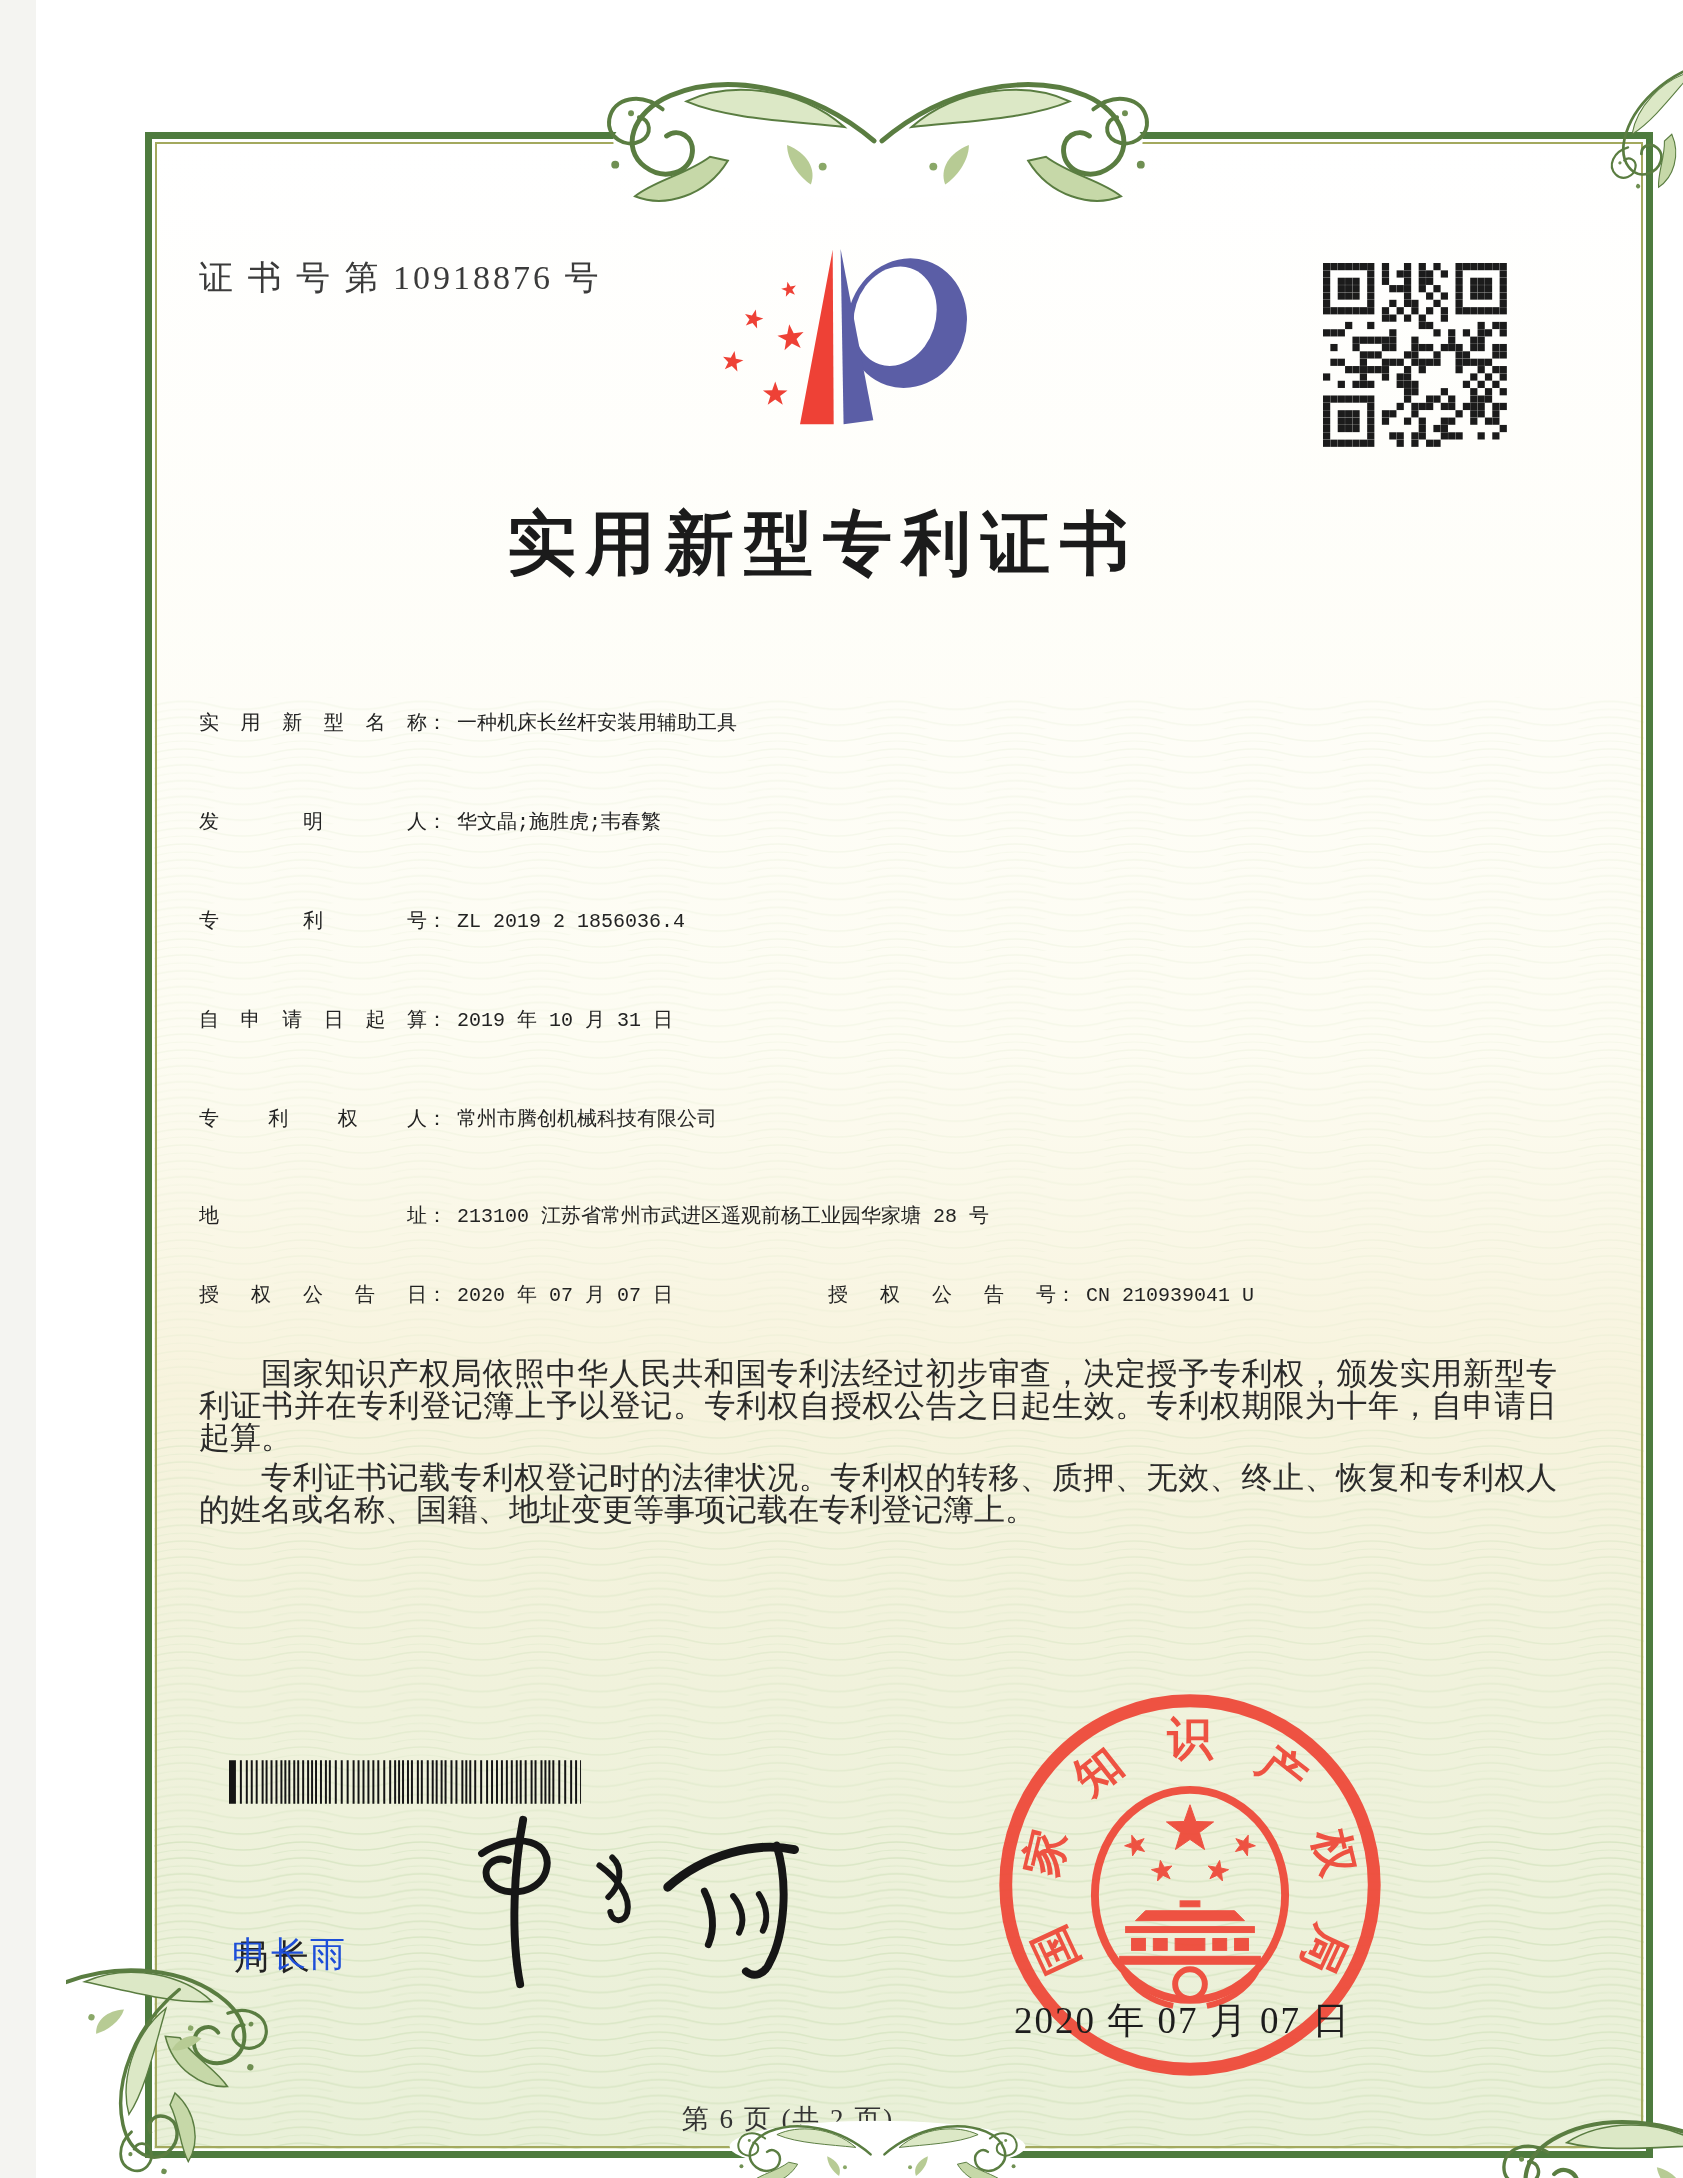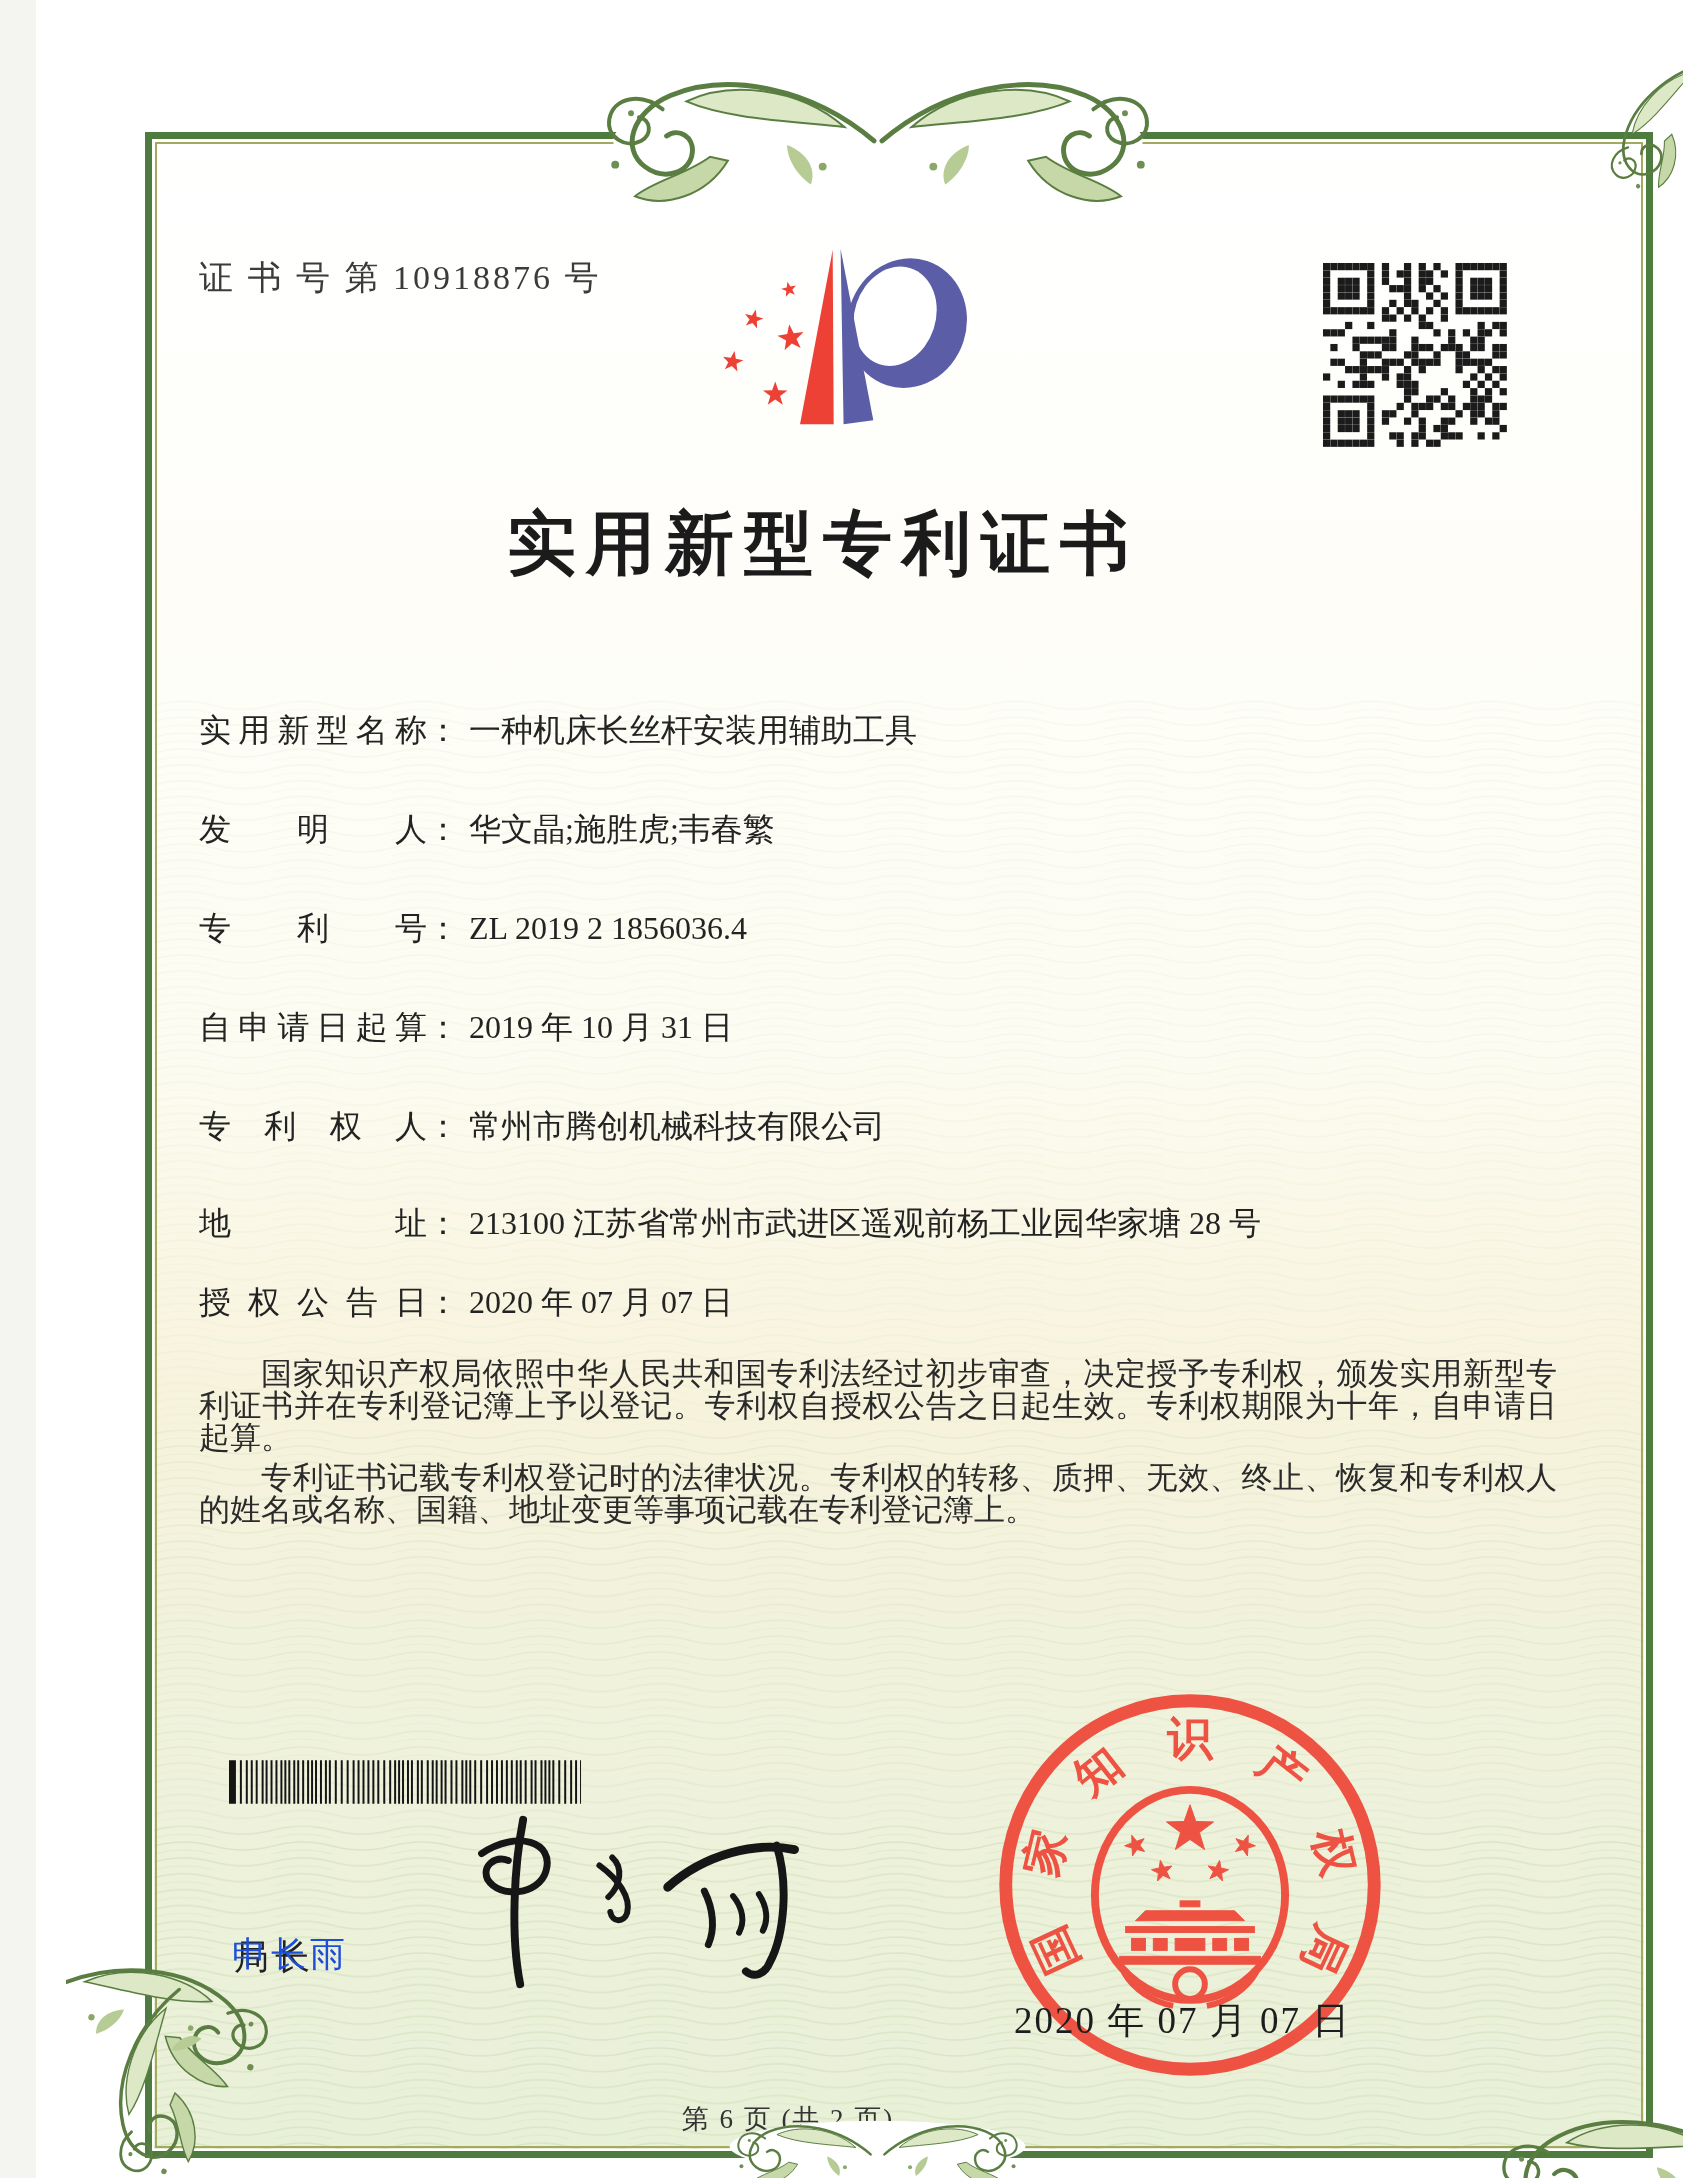--- a/index.html
+++ b/index.html
@@ -11,21 +11,21 @@
   .frame-inner{position:absolute;left:3px;top:3px;right:3px;bottom:3px;border:2px solid #a3a95e;}
   
   .waves{position:absolute;left:118px;top:143px;width:1490px;height:2006px;z-index:0;}
   .content{position:absolute;inset:0;z-index:2;}
   .ornament{position:absolute;z-index:3;pointer-events:none;}
   .cert-number{position:absolute;left:163px;top:255px;font-size:34px;letter-spacing:3px;color:#3b3b3b;white-space:nowrap;}
   .logo{position:absolute;left:661px;top:220px;width:309px;height:238px;}
   .qr{position:absolute;left:1287px;top:263px;width:184px;height:184px;}
   .title{position:absolute;left:99px;top:498px;width:1376px;text-align:center;
          font-size:69px;font-weight:700;letter-spacing:10px;color:#1b1b1b;white-space:nowrap;}
-  .row{position:absolute;left:163px;font-size:32px;white-space:nowrap;color:#232323;}
+  .row{position:absolute;left:163px;font-size:20px;white-space:nowrap;color:#232323;font-family:Liberation Mono, monospace;}
   .row .lbl{display:inline-block;width:228px;text-align:justify;text-align-last:justify;}
   .row .val{margin-left:10px;}
   .r0{top:709px}.r1{top:808px}.r2{top:907px}.r3{top:1006px}.r4{top:1105px}.r5{top:1202px}.r6{top:1281px}
   .row.grant2{left:792px;top:1281px;}
   .paras{position:absolute;left:163px;top:1358px;width:1358px;font-size:31px;line-height:32px;
          text-align:justify;color:#2a2a2a;}
   .paras p{margin:0 0 8px 0;text-indent:2em;}
   .barcode{position:absolute;left:193px;top:1760px;width:354px;height:44px;}
   .director-title{position:absolute;left:198px;top:1934px;font-size:35px;letter-spacing:6px;color:#222;}
   .director-name{position:absolute;left:196px;top:1931px;font-size:35px;letter-spacing:4px;color:#1d4ed8;}
@@ -446,20 +446,23 @@
     </div>
     <div class="row r4">
       <span class="lbl">专利权人</span><span>：</span><span class="val">常州市腾创机械科技有限公司</span>
     </div>
     <div class="row r5">
       <span class="lbl">地址</span><span>：</span><span class="val">213100 江苏省常州市武进区遥观前杨工业园华家塘 28 号</span>
     </div>
     <div class="row r6">
       <span class="lbl">授权公告日</span><span>：</span><span class="val">2020 年 07 月 07 日</span>
     </div>
+    <div class="row grant2">
+      <span class="lbl">授权公告号</span><span>：</span><span class="val">CN 210939041 U</span>
+    </div>
 
     <div class="paras">
       <p>国家知识产权局依照中华人民共和国专利法经过初步审查，决定授予专利权，颁发实用新型专利证书并在专利登记簿上予以登记。专利权自授权公告之日起生效。专利权期限为十年，自申请日起算。</p>
       <p>专利证书记载专利权登记时的法律状况。专利权的转移、质押、无效、终止、恢复和专利权人的姓名或名称、国籍、地址变更等事项记载在专利登记簿上。</p>
     </div>
 
     <svg class="barcode" viewBox="0 0 358 44">
         <g id="bar-g">
           <rect x="0" y="0" width="7" height="44" fill="#141414"></rect>
           <rect x="11" y="0" width="2" height="44" fill="#141414"></rect>

